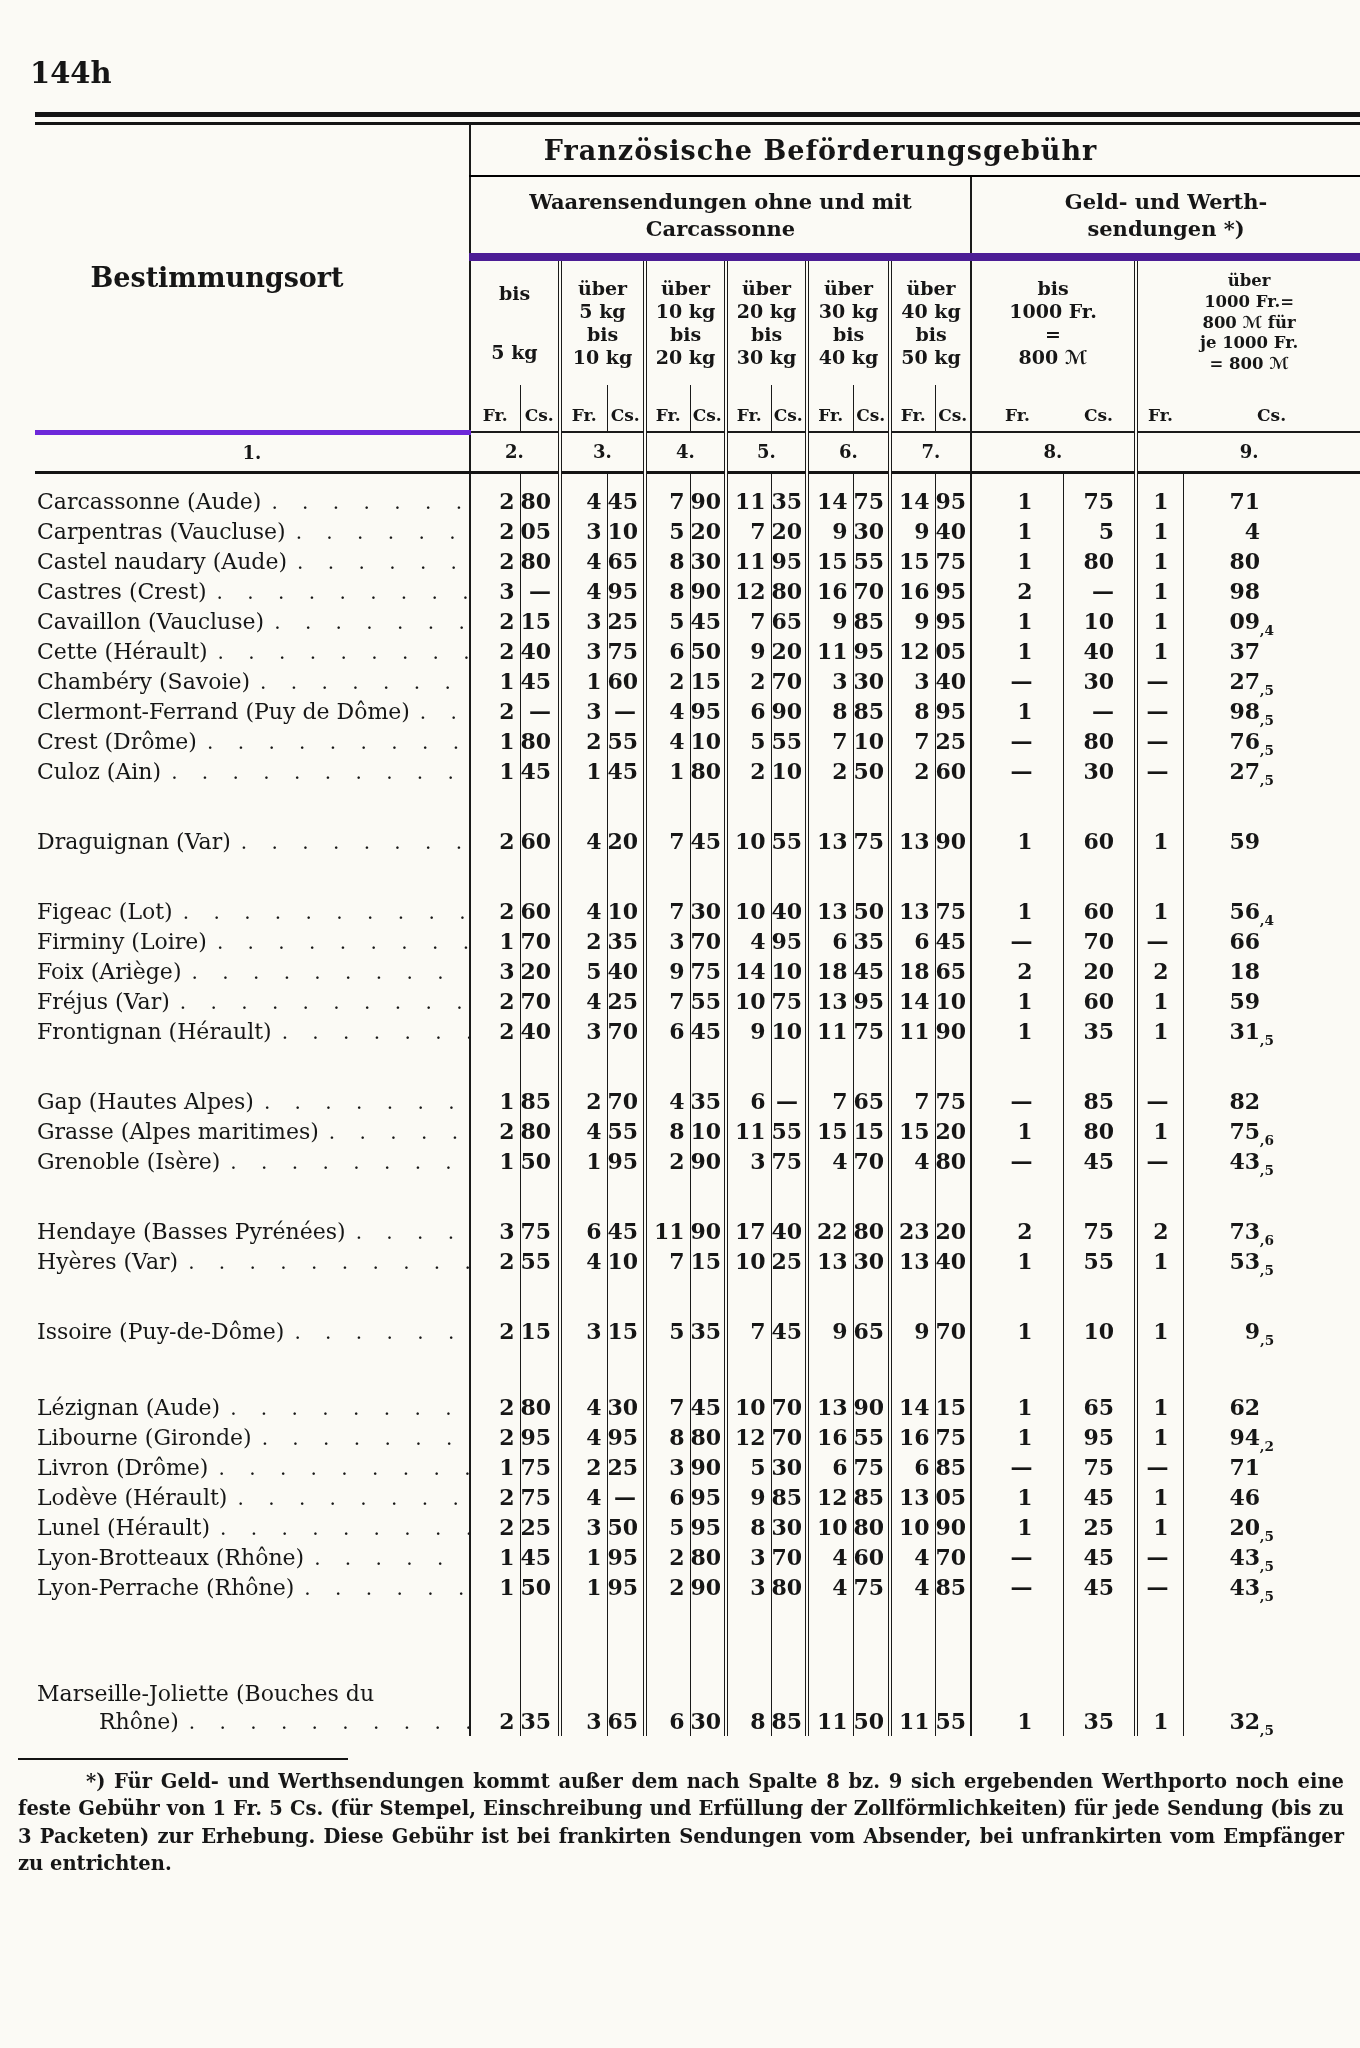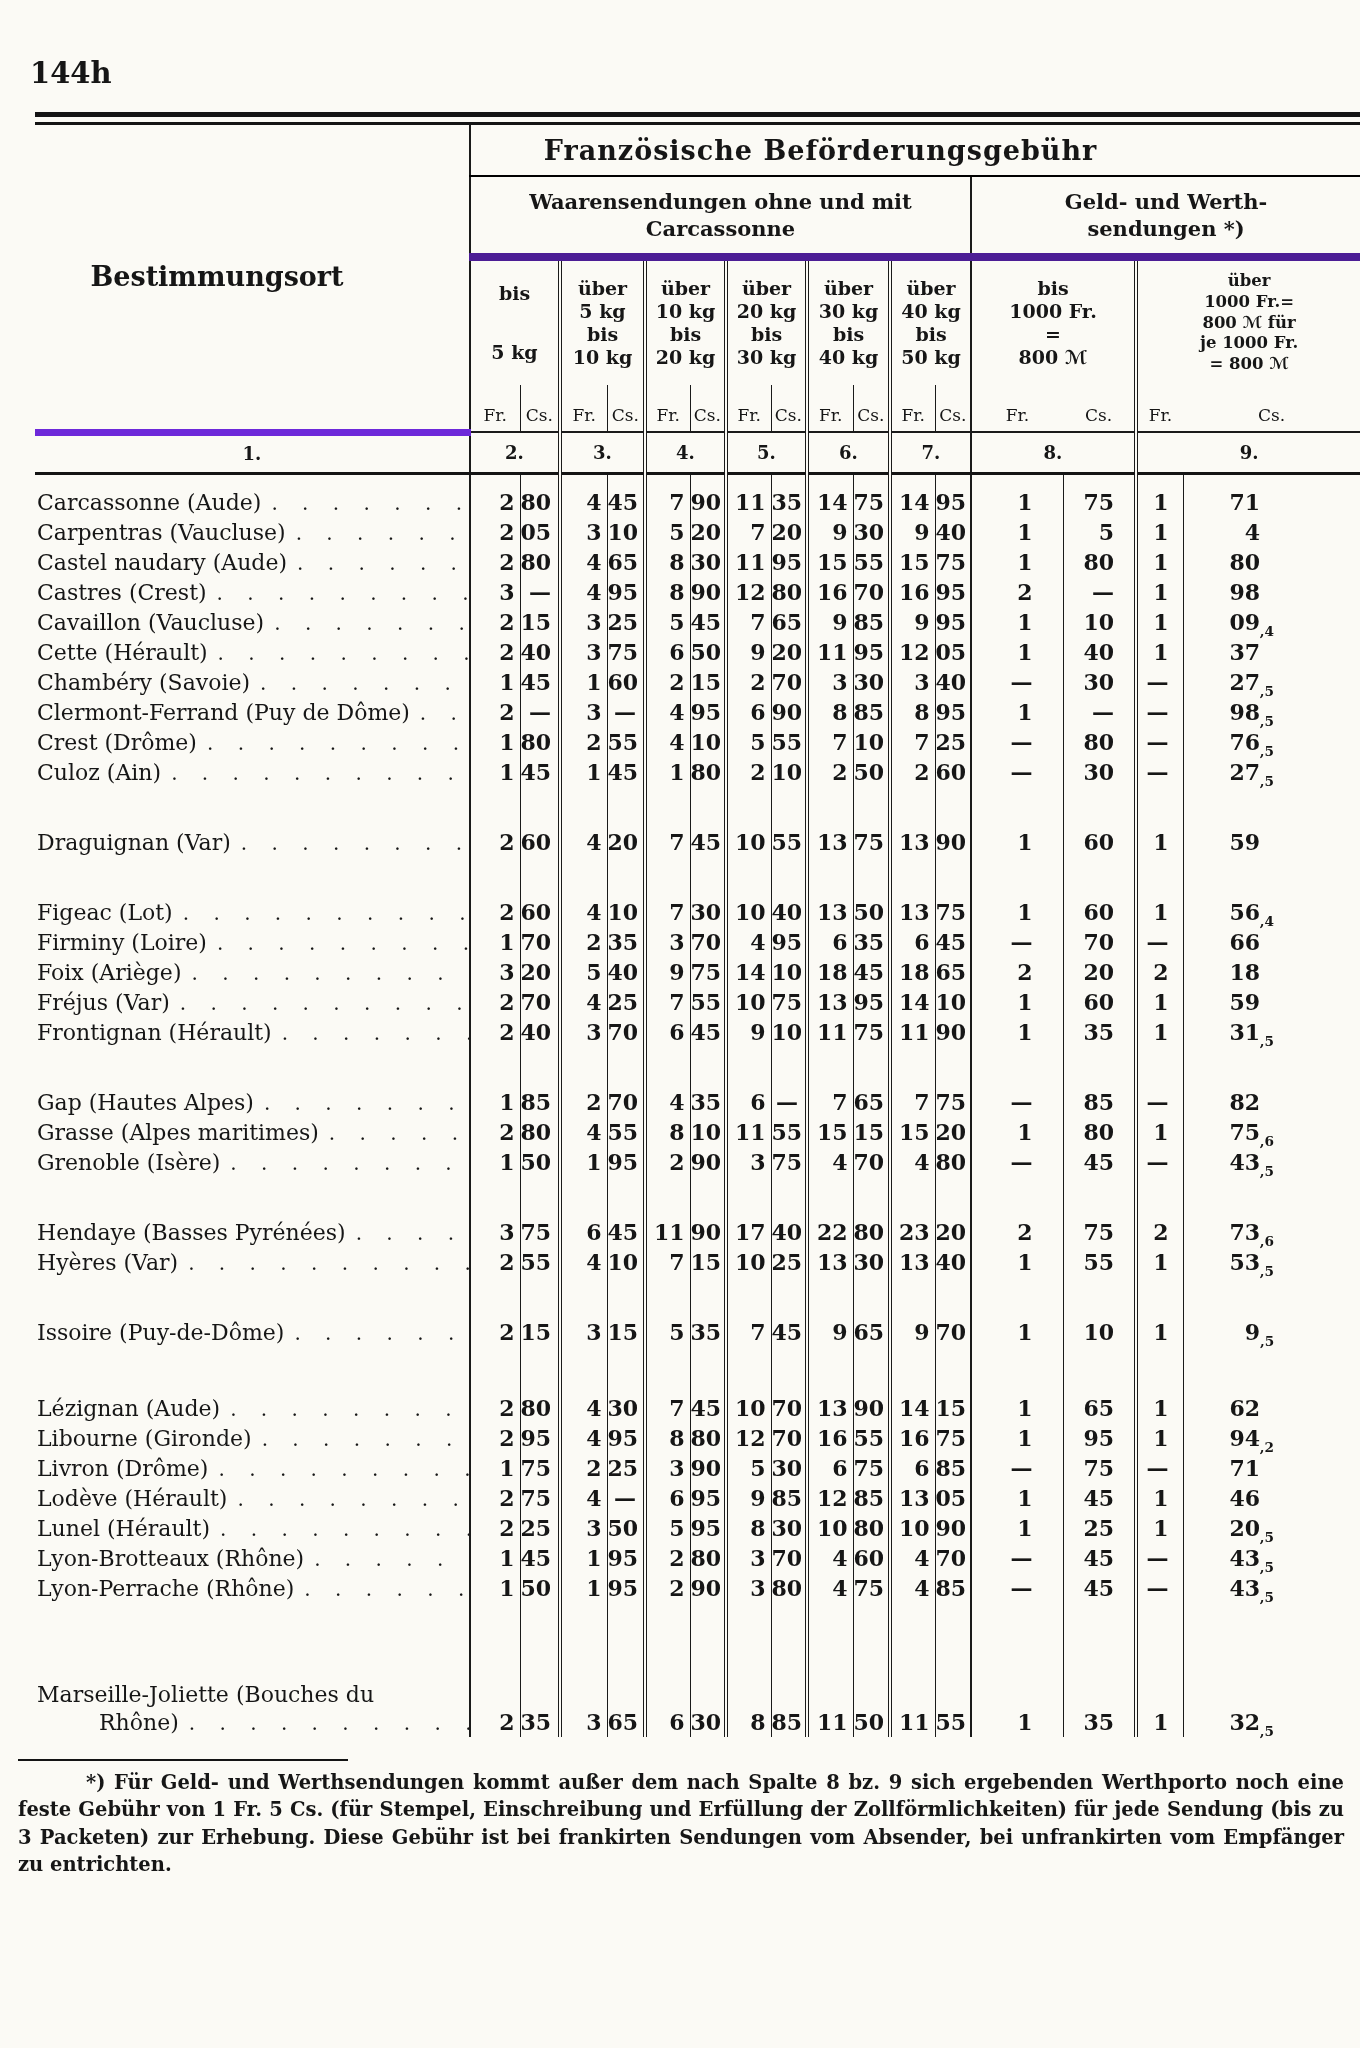--- a/index.html
+++ b/index.html
@@ -19,31 +19,31 @@
             border-top:5px solid #141414;border-bottom:3px solid #141414;}
   table{border-collapse:collapse;table-layout:fixed;width:1325px;margin-left:35px;
         color:#161616;}
   td,th{padding:0;margin:0;}
   
   .bL2{border-left:2.5px solid #1a1a1a;}
   .bLd{border-left:4px double #1a1a1a;}
   .bLs{border-left:1px solid #1a1a1a;}
   
   .dest-h{font-size:27px;font-weight:bold;text-align:center;vertical-align:middle;
-          padding-right:70px;border-bottom:7px solid #6d28d9;}
+          padding-right:70px;border-bottom:5px solid #6d28d9;}
   .mh{font-size:27px;font-weight:bold;text-align:center;height:50px;
       border-bottom:2px solid #000000;padding-right:190px;letter-spacing:1px;}
   .gh{font-size:21px;font-weight:bold;text-align:center;height:76px;
       border-bottom:8px solid #4c1d95;line-height:1.3;vertical-align:middle;}
   .wh{font-size:19px;font-weight:bold;text-align:center;height:124px;
       vertical-align:middle;line-height:1.22;}
   .c9h{font-size:16.5px;line-height:1.25;}
   .hl{display:block;}
   .sp-b{margin-bottom:36px;}
-  .uc{font-size:17px;font-weight:normal;text-align:center;height:40px;
+  .uc{font-size:17px;font-weight:bold;text-align:center;height:40px;
       border-bottom:2px solid #1a1a1a;vertical-align:bottom;padding-bottom:6px;}
   .nr td{font-size:18px;font-weight:bold;text-align:center;height:36px;
          border-bottom:3px solid #141414;vertical-align:middle;}
   
   tbody td{font-size:22px;vertical-align:middle;}
   .row{height:30px;}
   .sp{height:40px;}
   .sp0{height:14px;}
   .spL{height:46px;}
   .mr1{height:64px;}

